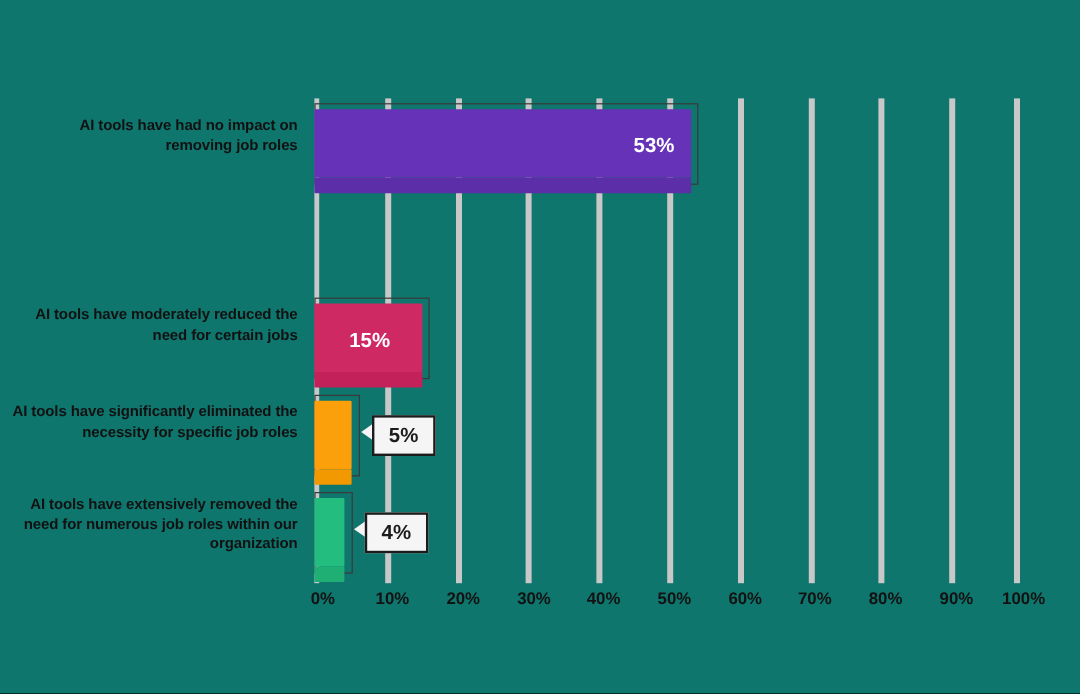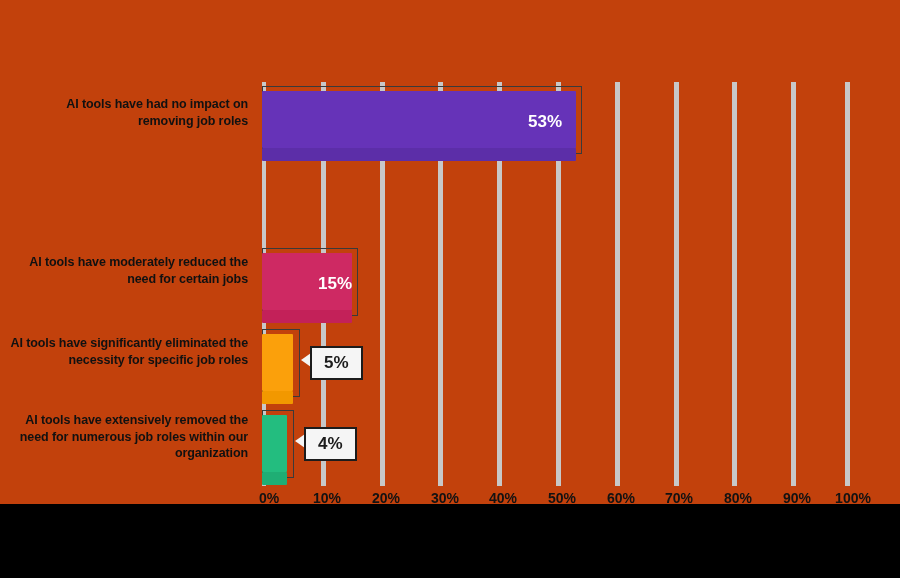--- a/index.html
+++ b/index.html
@@ -11,22 +11,22 @@
     overflow: hidden;
   }
 
   body {
     font-family: "Liberation Sans", sans-serif;
   }
 
   #chart-root {
     position: relative;
     width: 900px;
-    height: 504px;
-    background: #c2410c;
+    height: 578px;
+    background: #0f766e;
   }
 
   
   
 
   .plot-area {
     position: absolute;
     left: 262px;
     top: 82px;
     width: 588px;
@@ -162,21 +162,21 @@
     <div class="bar-base" style="top:66px; width:314px; background:#5C2EA8;"></div>
     <div class="bar-value-inside" style="left:528px; top:31px;">53%</div>
   </div>
 
 
   <div class="row" style="top:244px;">
     <div class="row-label" style="top:10px;">AI tools have moderately reduced the need for certain jobs</div>
     <div class="bar-frame" style="top:4px; width:96px; height:68px;"></div>
     <div class="bar" style="top:9px; width:90px; background:#CE2963;"></div>
     <div class="bar-base" style="top:66px; width:90px; background:#C32159;"></div>
-    <div class="bar-value-inside" style="left:318px; top:31px;text-align:center;">15%</div>
+    <div class="bar-value-inside" style="left:291px; top:31px;text-align:center;">15%</div>
   </div>
 
   <div class="row" style="top:325px;">
     <div class="row-label" style="top:10px;">AI tools have significantly eliminated the necessity for specific job roles</div>
     <div class="bar-frame" style="top:4px; width:38px; height:68px;"></div>
     <div class="bar" style="top:9px; width:31px; background:#FBA00B;"></div>
     <div class="bar-base" style="top:66px; width:31px; background:#F29800;"></div>
     <div class="callout-tail" style="left:301px; top:28px;"></div>
     <div class="callout" style="left:310px; top:21px;">5%</div>
   </div>

